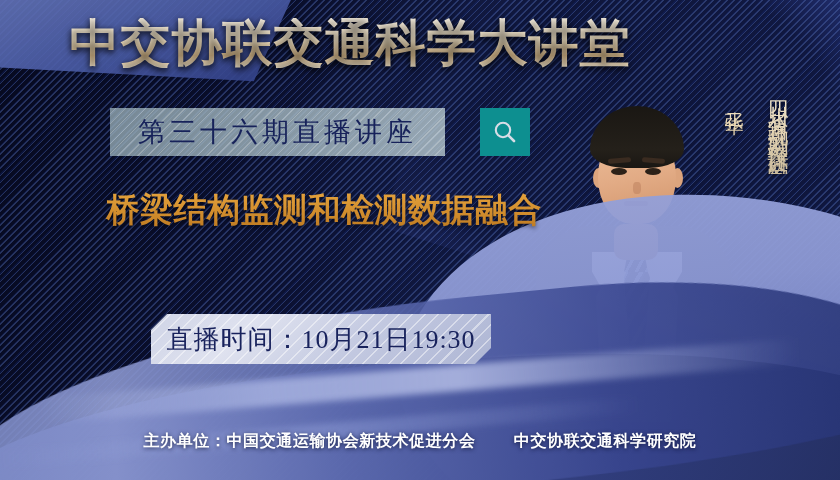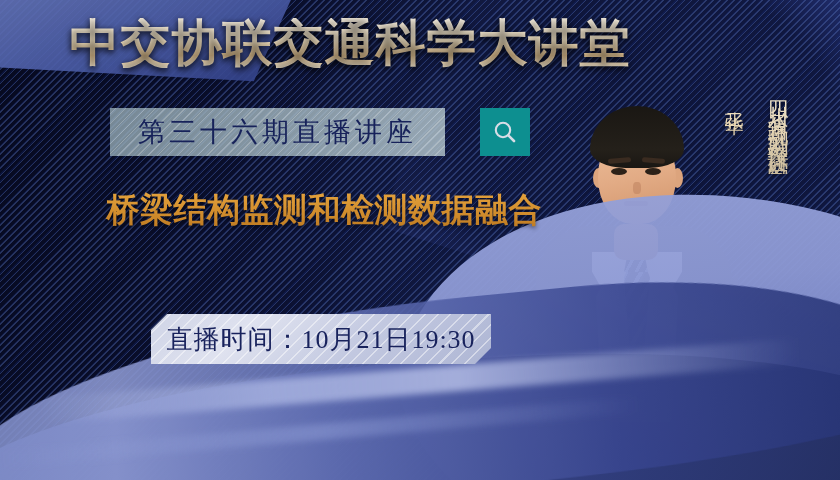--- a/index.html
+++ b/index.html
@@ -377,14 +377,19 @@
   </div>
 
   <div class="time-chip">
     <span class="time-text">直播时间：10月21日19:30</span>
   </div>
 
   <div class="v-col v-name">张二华  高级工程师</div>
 
   <div class="v-col v-org">四川省公路规划勘察设计研究院有限公司</div>
 
+  <div class="footer">
+    <span>主办单位：中国交通运输协会新技术促进分会</span>
+    <span class="gap"></span>
+    <span>中交协联交通科学研究院</span>
+  </div>
 
 </div>
 
 </body></html>

